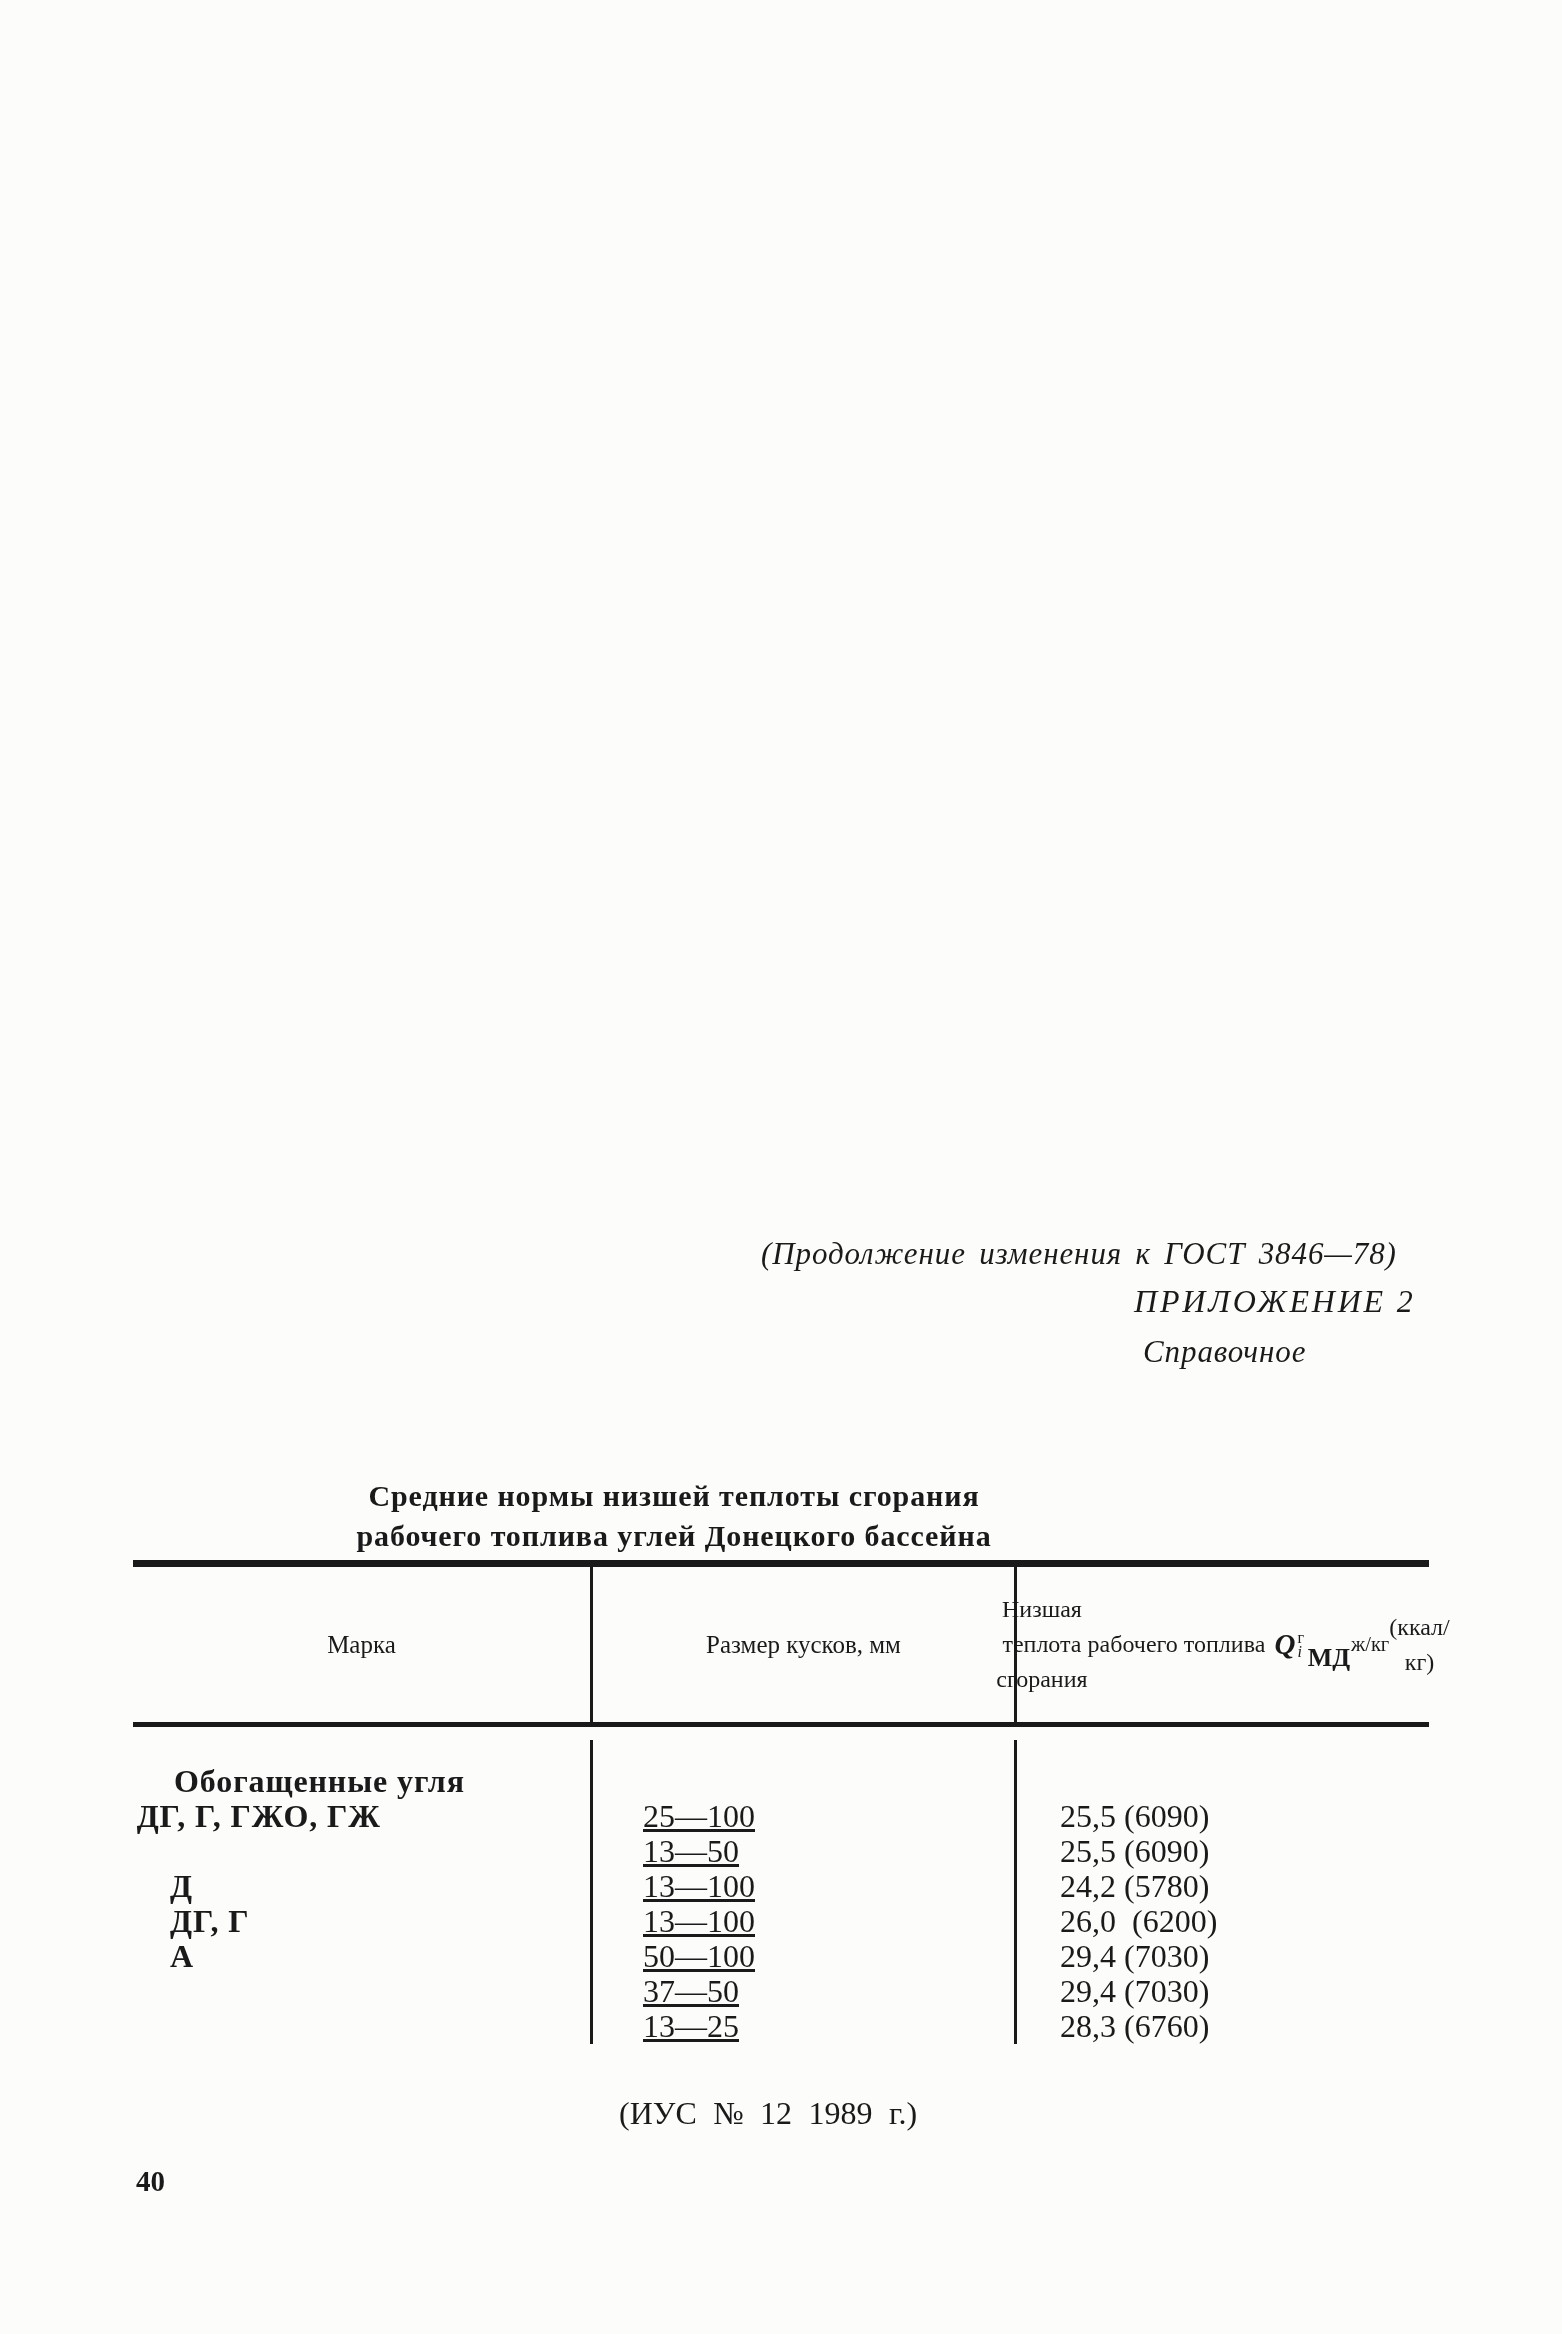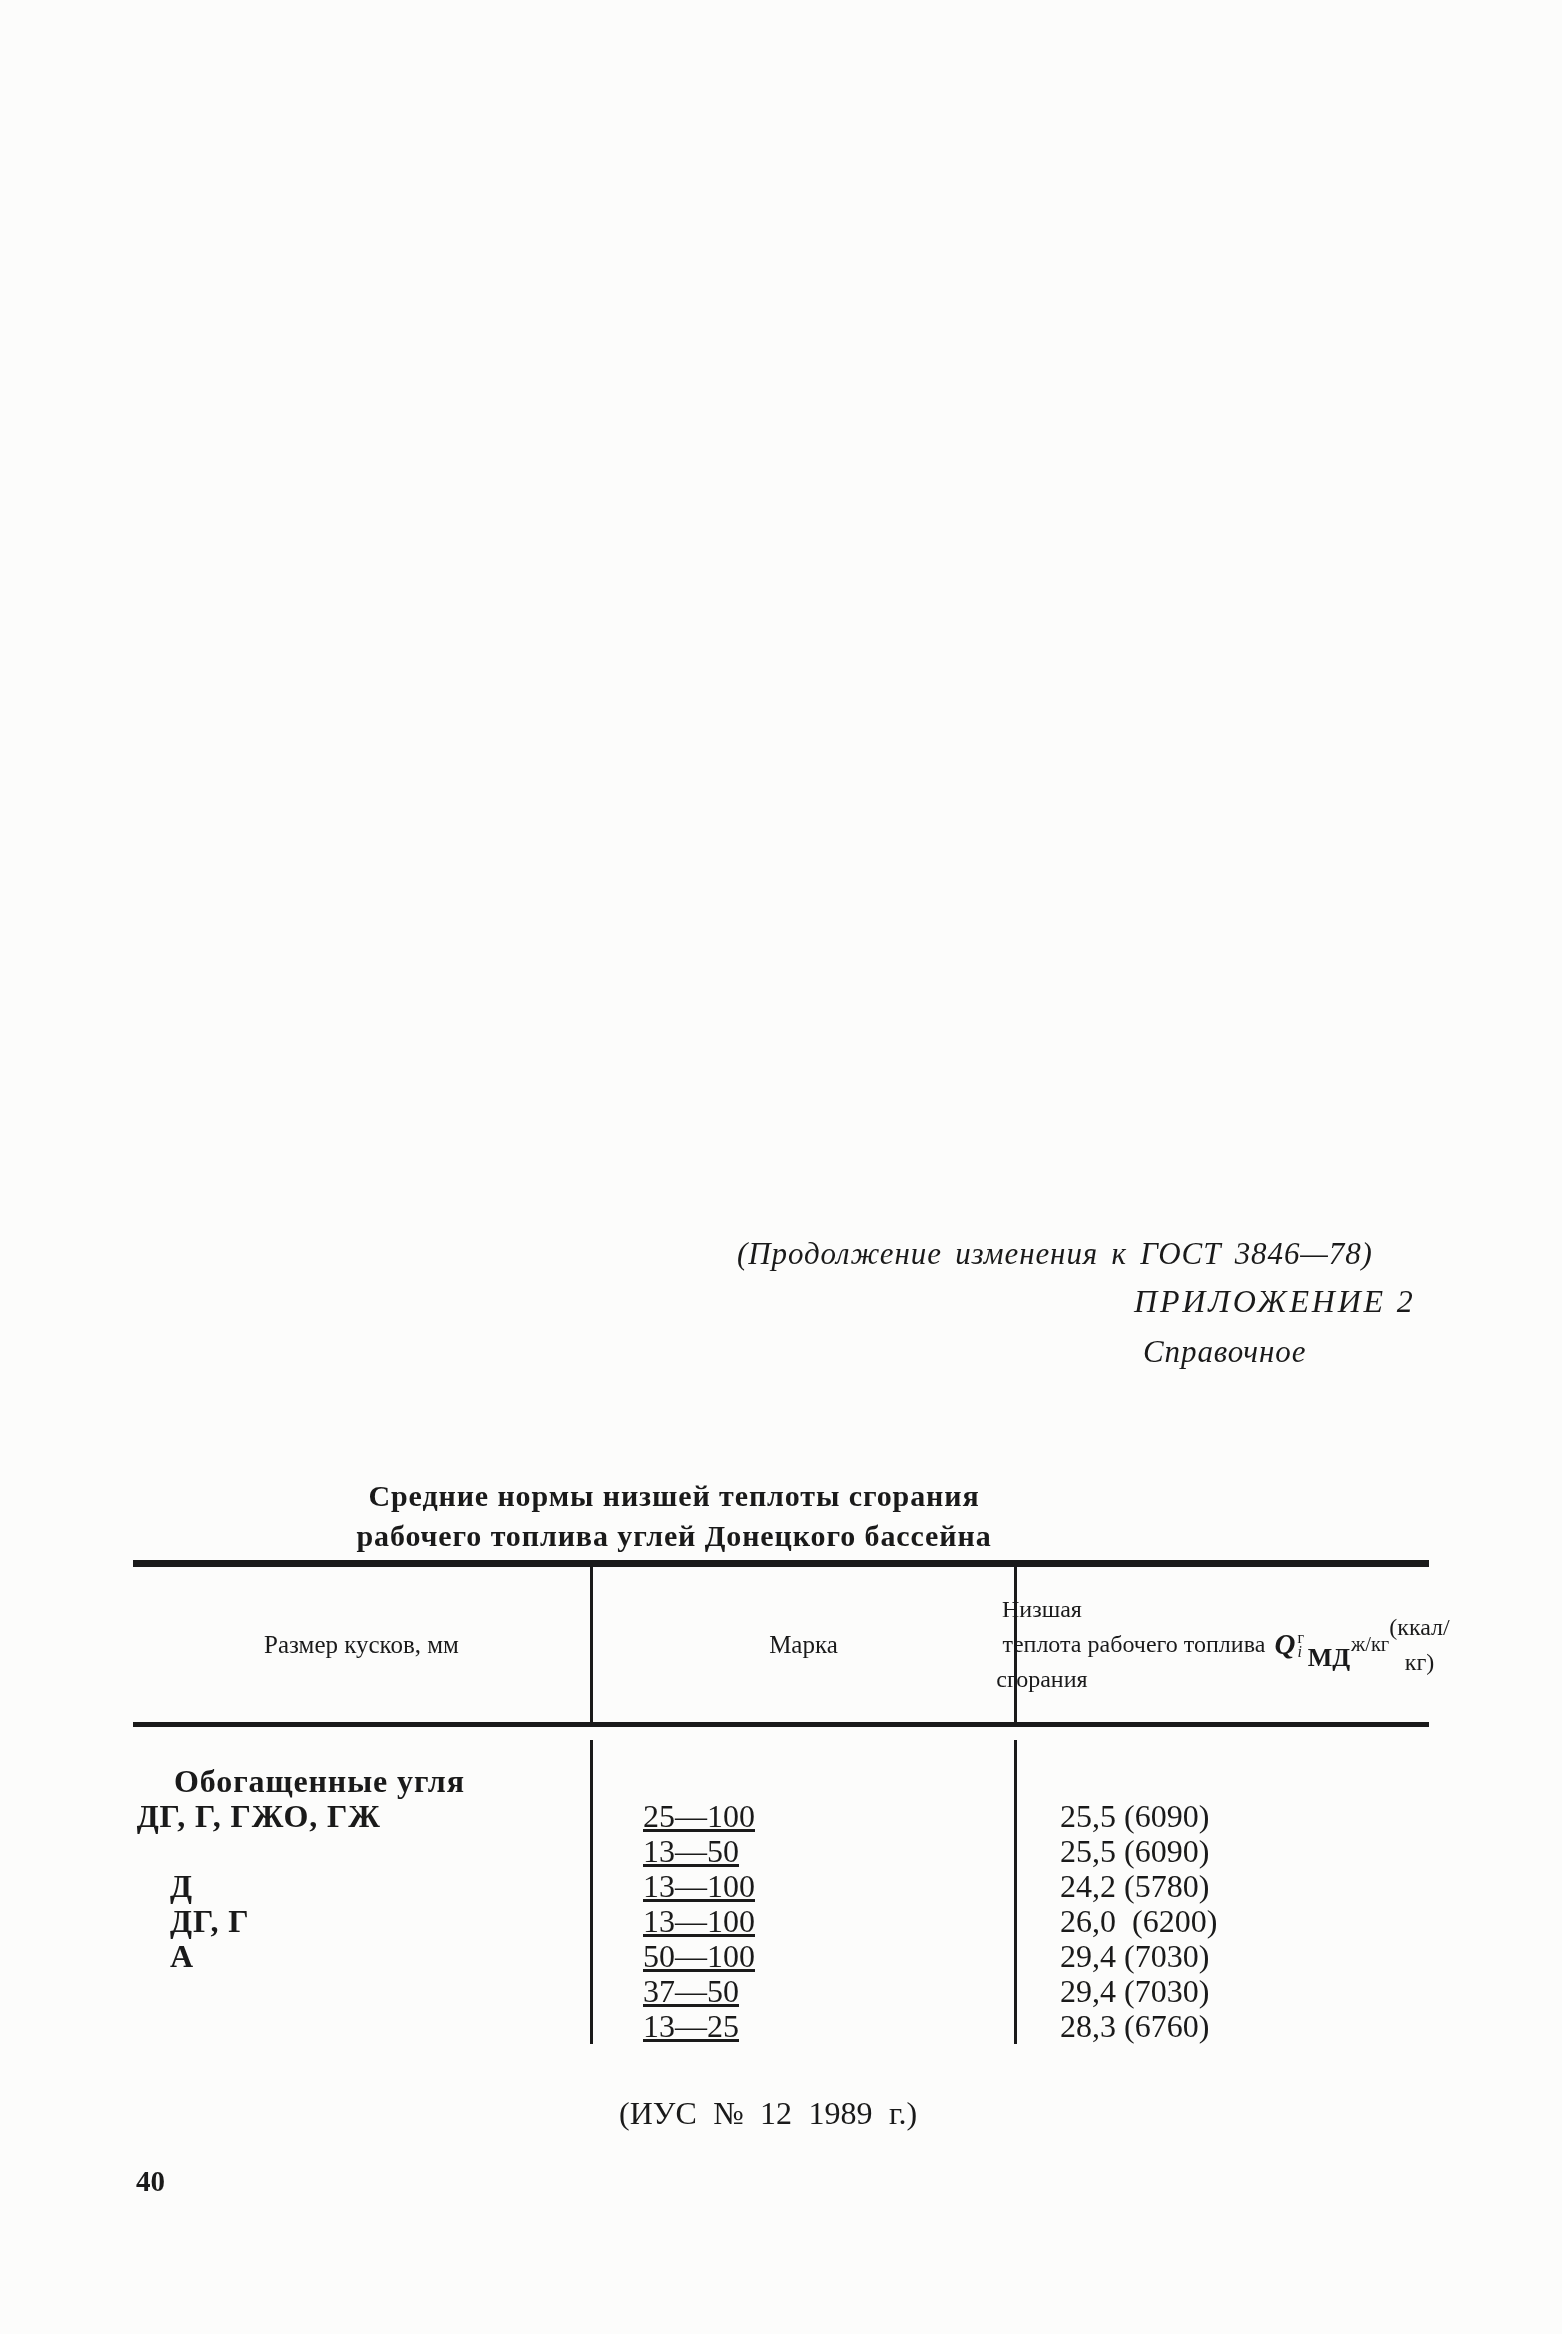--- a/index.html
+++ b/index.html
@@ -11,21 +11,21 @@
     position:relative;
     width:1562px;height:2334px;
     background:var(--paper);
     color:var(--ink);
     font-family:"Liberation Serif", serif;
     overflow:hidden;
     margin:0 auto;
   }
   
   .note-line1{
-    position:absolute;left:737px;top:1237px;
+    position:absolute;left:761px;top:1237px;
     font-style:italic;font-size:31px;line-height:34px;
     letter-spacing:0.9px;word-spacing:4.7px;white-space:nowrap;
   }
   .note-line2{
     position:absolute;left:1134px;top:1284px;
     font-style:italic;font-size:32px;line-height:35px;
     letter-spacing:2.8px;white-space:nowrap;
   }
   .note-line3{
     position:absolute;left:1143px;top:1335px;
@@ -95,25 +95,25 @@
   <div class="note-line3">Справочное</div>
 
   <div class="table-title">
     <div>Средние нормы низшей теплоты сгорания</div>
     <div>рабочего топлива углей Донецкого бассейна</div>
   </div>
 
   <div class="data-table">
 
     <div class="table-header">
+      <div class="hcell hcell-mark">
+        <span>Марка</span>
+      </div>
       <div class="hcell hcell-size">
         <span>Размер кусков, мм</span>
-      </div>
-      <div class="hcell hcell-mark">
-        <span>Марка</span>
       </div>
       <div class="hcell hcell-heat">
         <div>Низшая теплота сгорания</div>
         <div class="heat-line2">
           <span>рабочего топлива</span>
           <span class="q-wrap">
             <span class="q-letter">Q</span>
             <span class="q-scripts">
               <span class="q-sup">г</span>
               <span class="q-sub">i</span>

